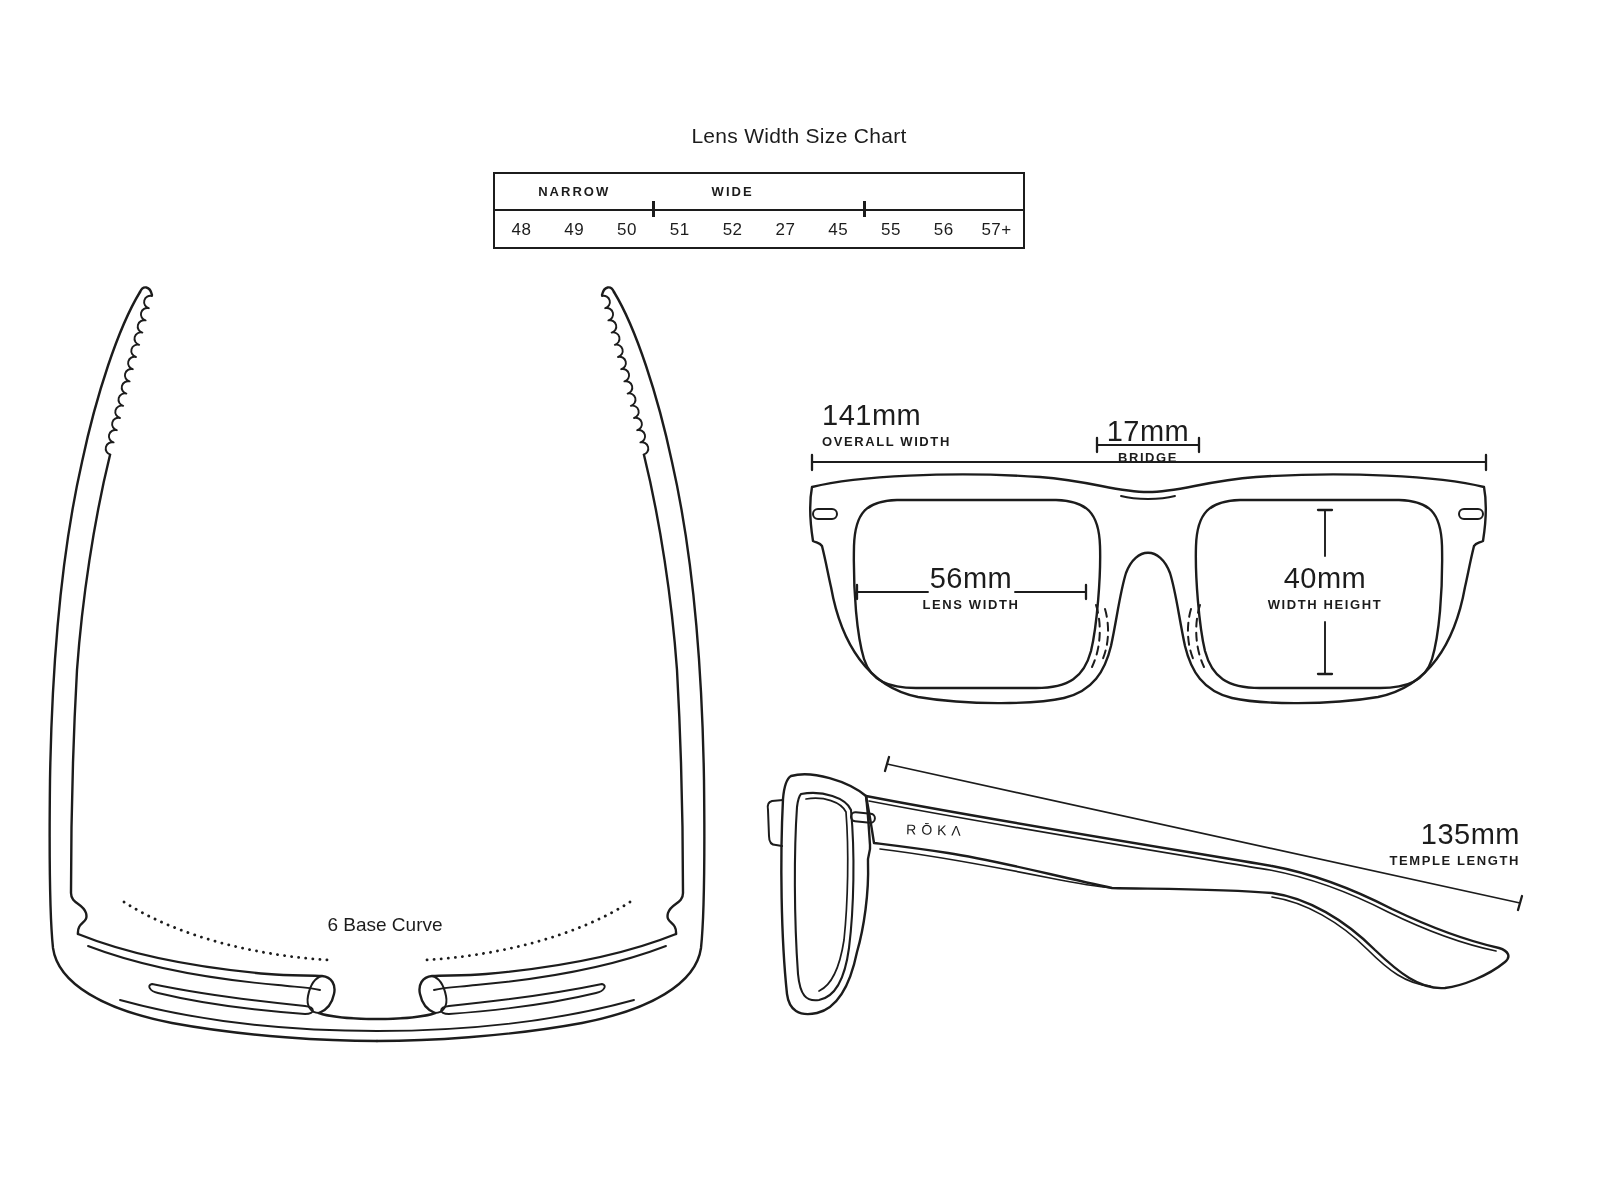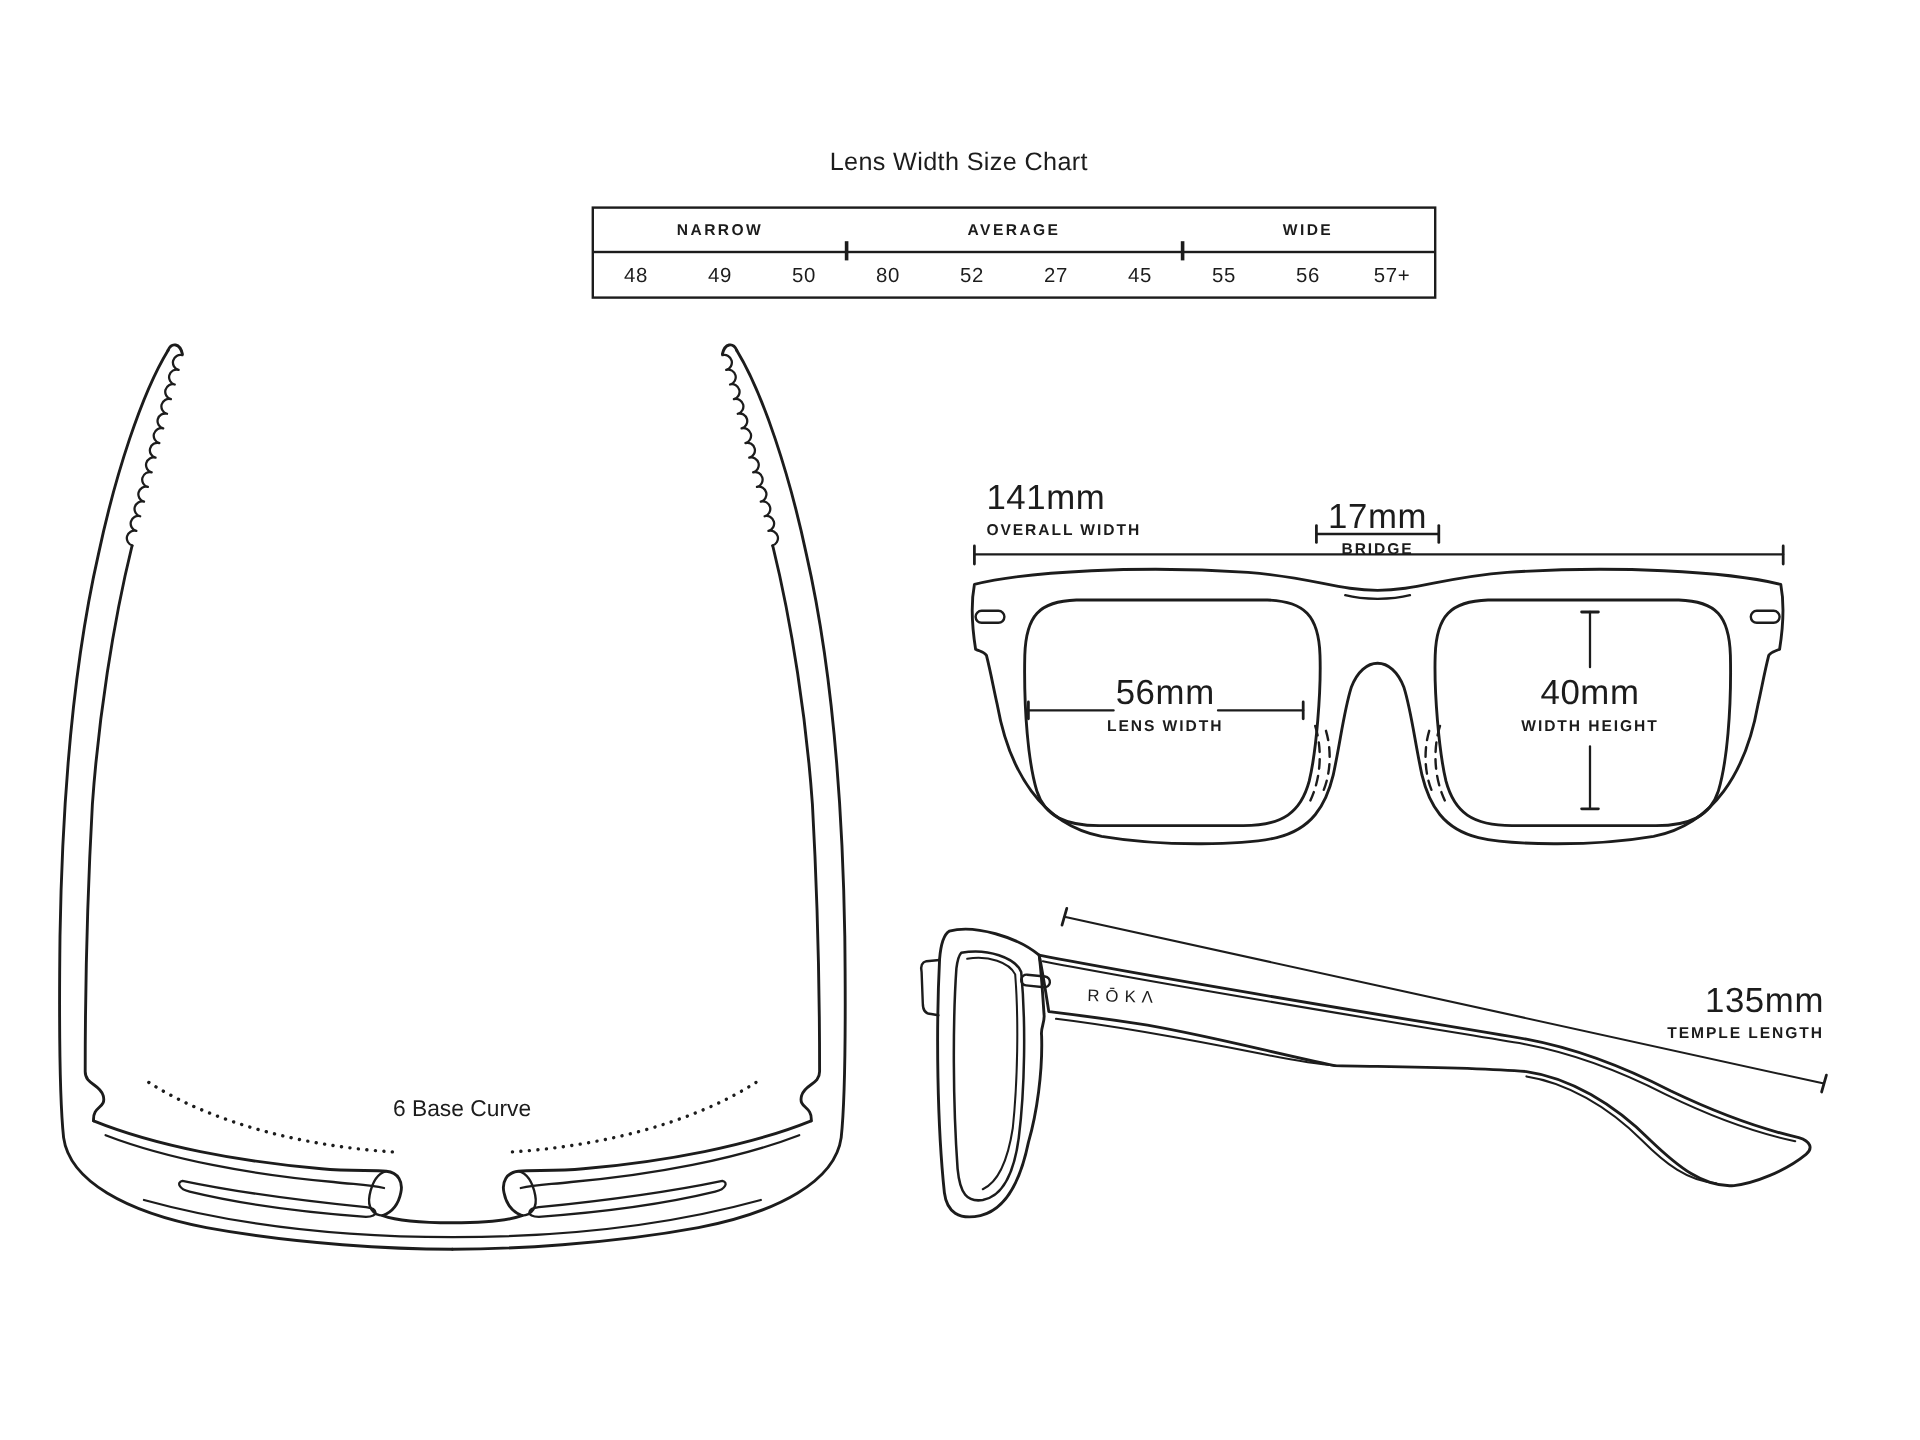--- a/index.html
+++ b/index.html
@@ -17,21 +17,21 @@
   .meas-center{text-align:center;}
   .meas-right{text-align:right;}
   .overall{left:822px;top:401px;}
   .bridge{left:1048px;top:389px;width:200px;margin-top:28px;}
   .lenswidth{left:871px;top:564px;width:200px;}
   .lensheight{left:1225px;top:564px;width:200px;}
   .templelength{right:80px;top:820px;}
   .basecurve{left:235px;top:914px;width:300px;text-align:center;font-size:19px;}
   .rokalogo{left:884px;top:822px;width:104px;text-align:center;font-size:14px;letter-spacing:5px;font-weight:normal;transform:rotate(1.5deg);}
   
-  .sizechart{position:absolute;left:493px;top:172px;width:704px;height:77px;border:2px solid #1c1c1c;box-sizing:border-box;background:#fff;}
+  .sizechart{position:absolute;left:493px;top:172px;width:532px;height:77px;border:2px solid #1c1c1c;box-sizing:border-box;background:#fff;}
   .sc-head{display:flex;height:35px;border-bottom:2px solid #1c1c1c;box-sizing:content-box;}
   .sc-head .cell{display:flex;align-items:center;justify-content:center;font-size:13px;font-weight:bold;letter-spacing:2px;}
   .sc-head .c30{width:30%;}
   .sc-head .c40{width:40%;}
   .sc-vals{display:flex;height:38px;}
   .sc-vals .cell{width:10%;display:flex;align-items:center;justify-content:center;font-size:17px;letter-spacing:.5px;text-align:right;}
   .sc-tick{position:absolute;width:3px;height:16px;background:#1c1c1c;top:27px;}
   .sc-tick.t1{left:calc(30% - 1.5px);}
   .sc-tick.t2{left:calc(70% - 1.5px);}
 </style>
@@ -141,28 +141,27 @@
         <path stroke-width="2.3" d="M 1522 896 L 1518 910"></path>
       </g>
     </g>
   </svg>
 
   <div class="label page-title">Lens Width Size Chart</div>
 
   <div class="sizechart">
     <div class="sc-head">
       <div class="cell c30">NARROW</div>
-      <div class="cell c40">AVERAGE</div>
       <div class="cell c30">WIDE</div>
     </div>
     <div class="sc-vals">
       <div class="cell">48</div>
       <div class="cell">49</div>
       <div class="cell">50</div>
-      <div class="cell">80</div>
+      <div class="cell">51</div>
       <div class="cell">52</div>
       <div class="cell">27</div>
       <div class="cell">45</div>
       <div class="cell">55</div>
       <div class="cell">56</div>
       <div class="cell">57+</div>
     </div>
     <div class="sc-tick t1"></div>
     <div class="sc-tick t2"></div>
   </div>

